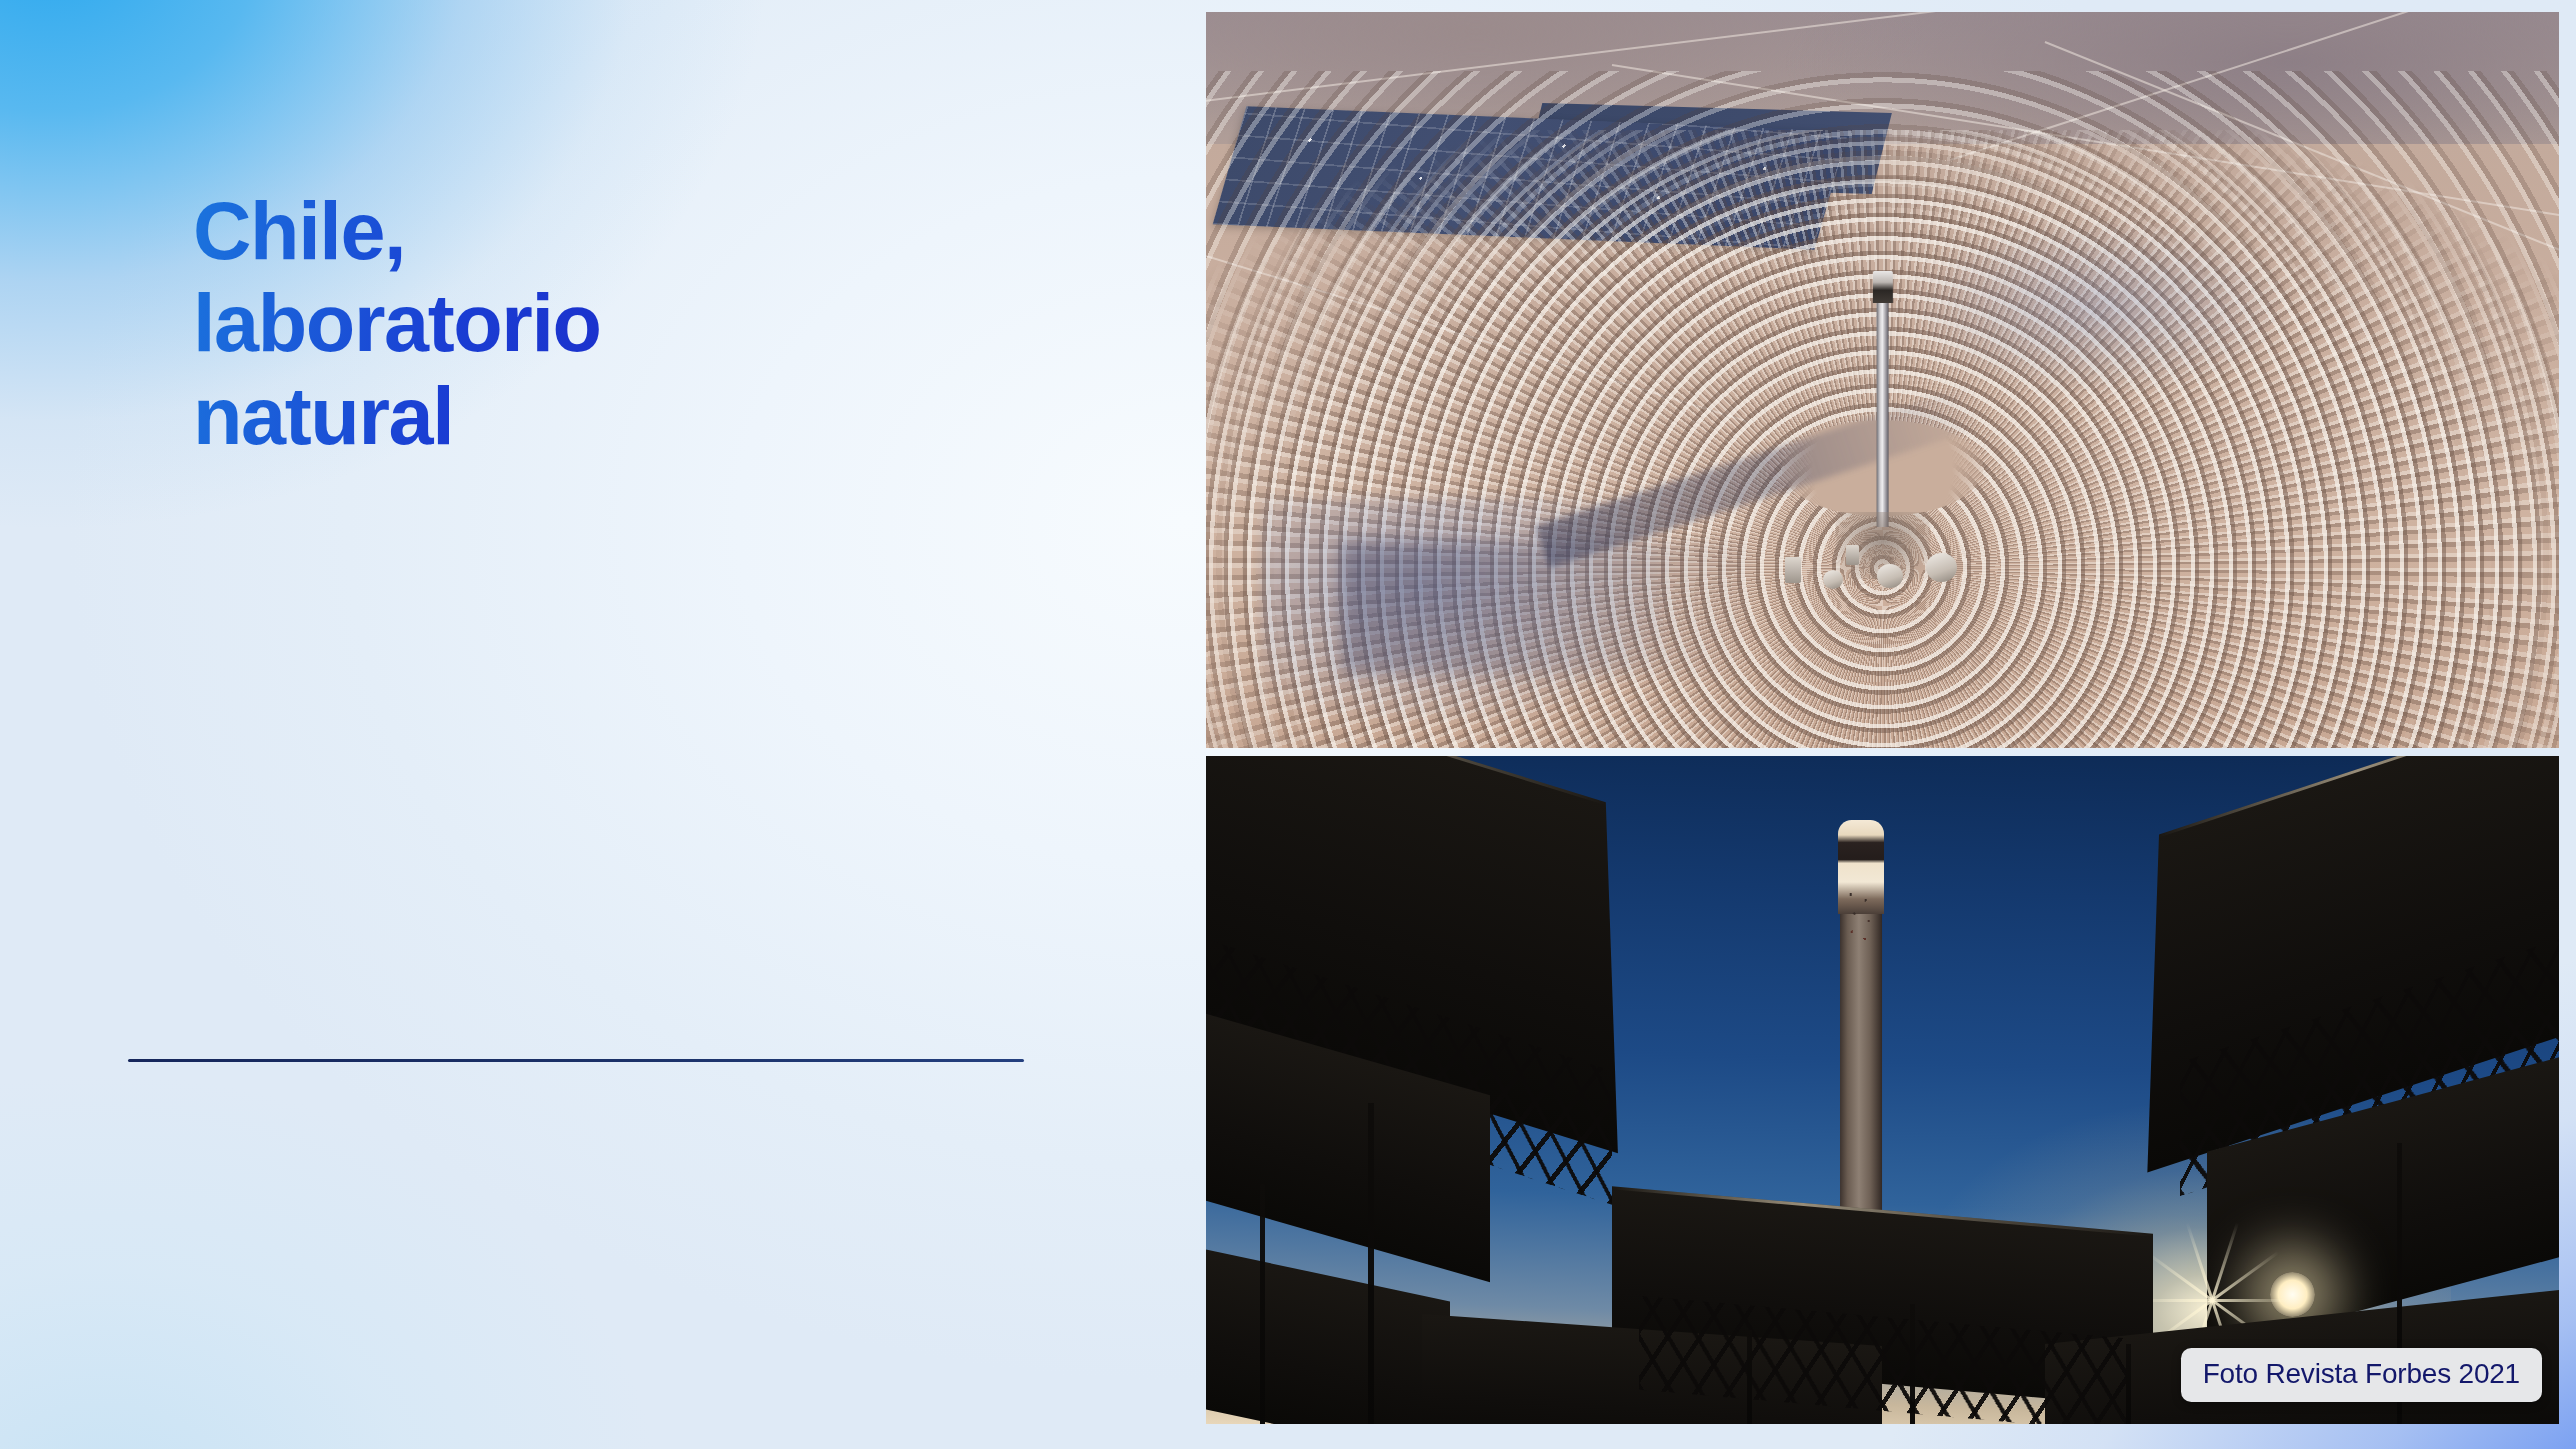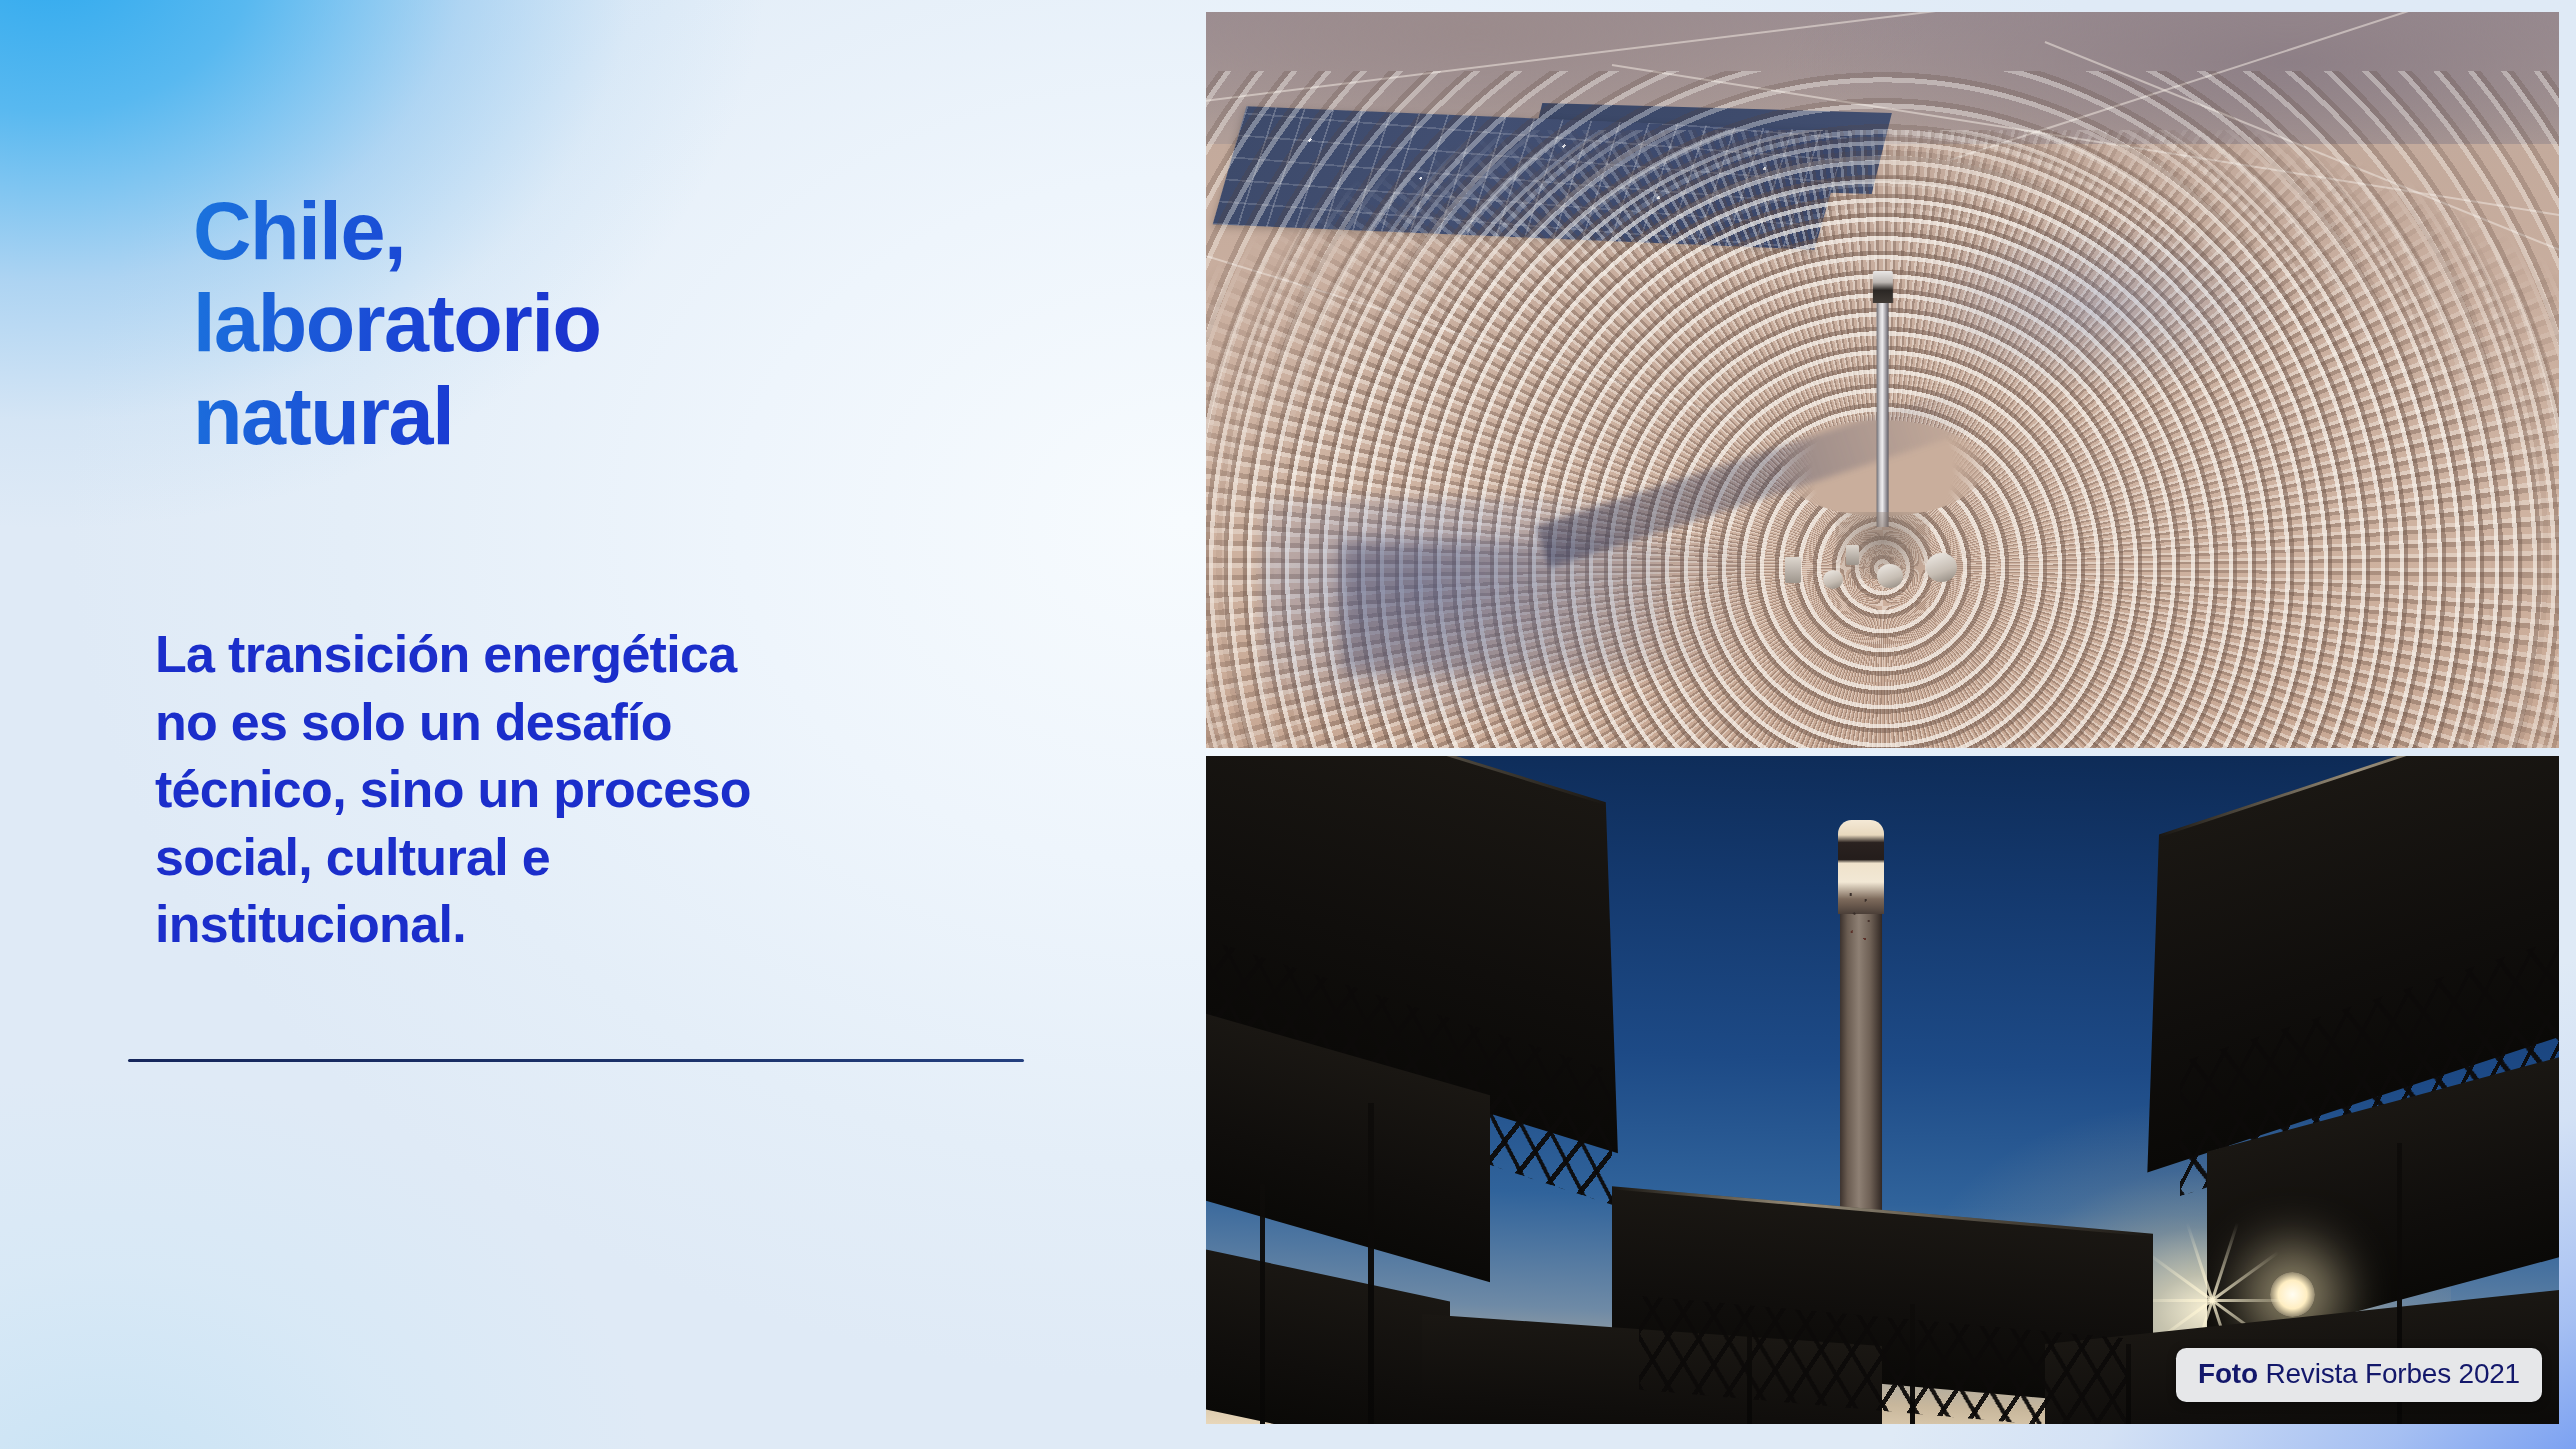--- a/index.html
+++ b/index.html
@@ -357,42 +357,37 @@
     padding:12px 22px 13.7px 22px;
     background:#e6e7e9;
     border-radius:10.3px;
     font-size:28px;
     line-height:1;
     color:#13186b;
     letter-spacing:-0.2px;
     white-space:nowrap;
     box-shadow:0 1.7px 8.6px rgba(0,0,0,0.35);
   }
-  .credit b { font-weight:700; }
+  .credit b { font-weight:400; }
   .credit span.reg { font-weight:400;margin-top:10px; }
 </style>
 </head>
 <body>
 
 <div class="slide">
 
   <div class="bg-base"></div>
   <div class="bg-tint-bl"></div>
 
   <div class="left-col">
 
     <h1 class="page-title">Chile,
 laboratorio
 natural</h1>
 
-    <p class="lead-text">La transición energética
-no es solo un desafío
-técnico, sino un proceso
-social, cultural e
-institucional.</p>
 
     <div class="divider"></div>
 
   </div>
 
   <figure class="photo photo-top">
     <div class="aerial">
       <div class="aerial-sky"></div>
       <div class="aerial-hills"></div>
       <div class="aerial-ground"></div>

